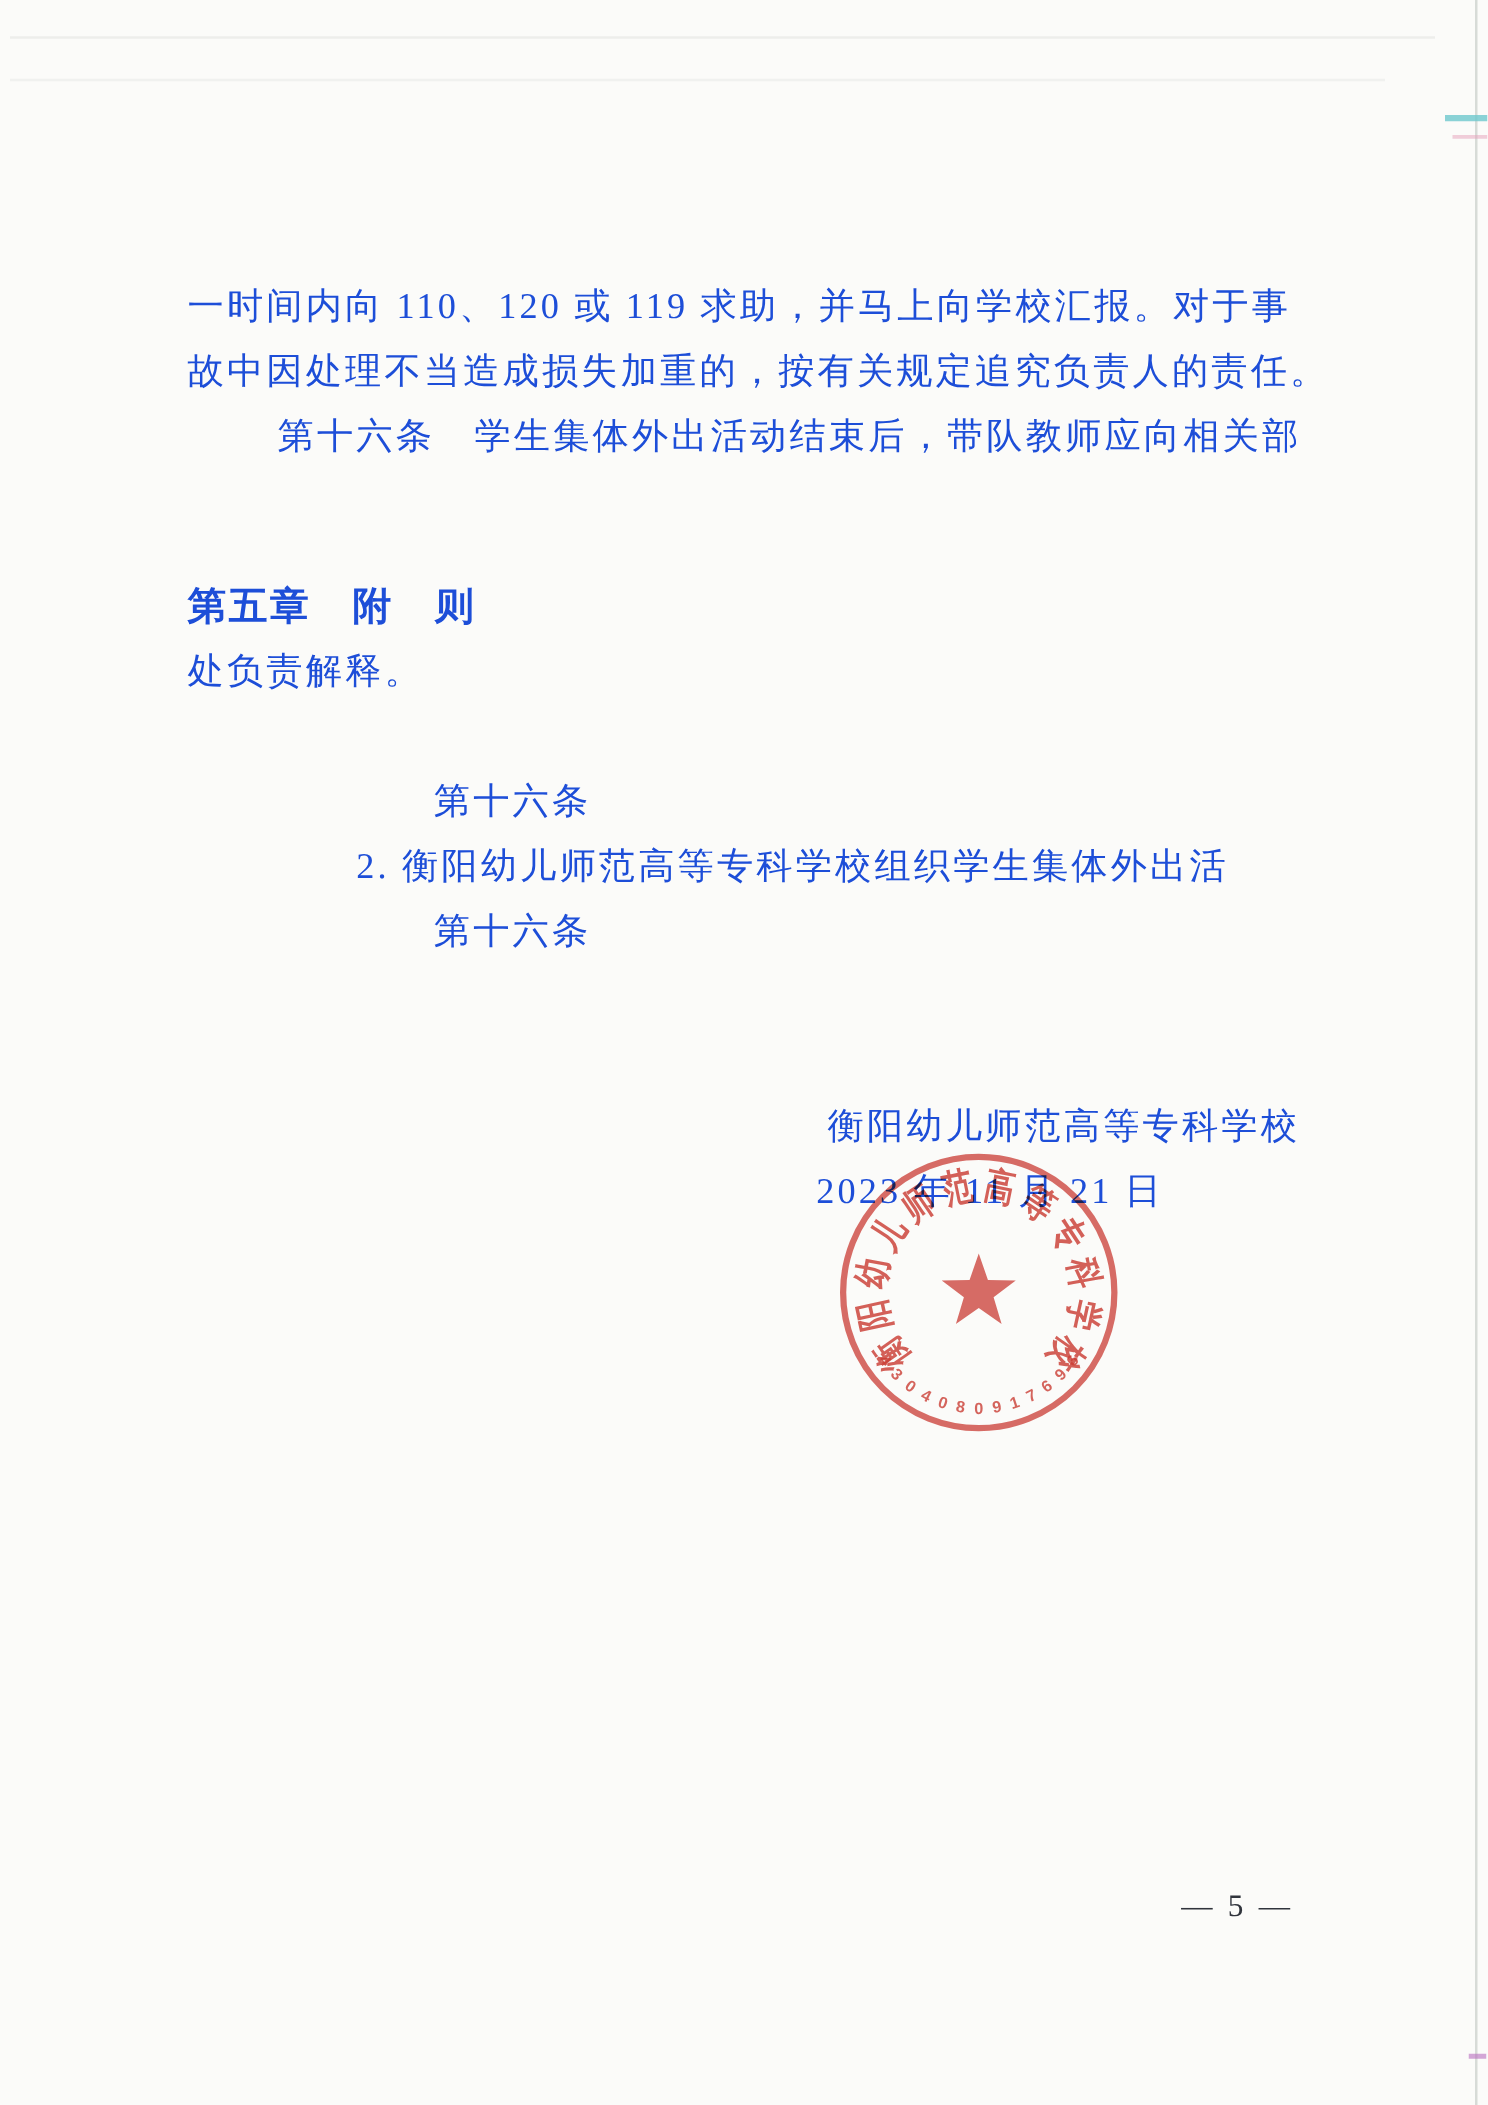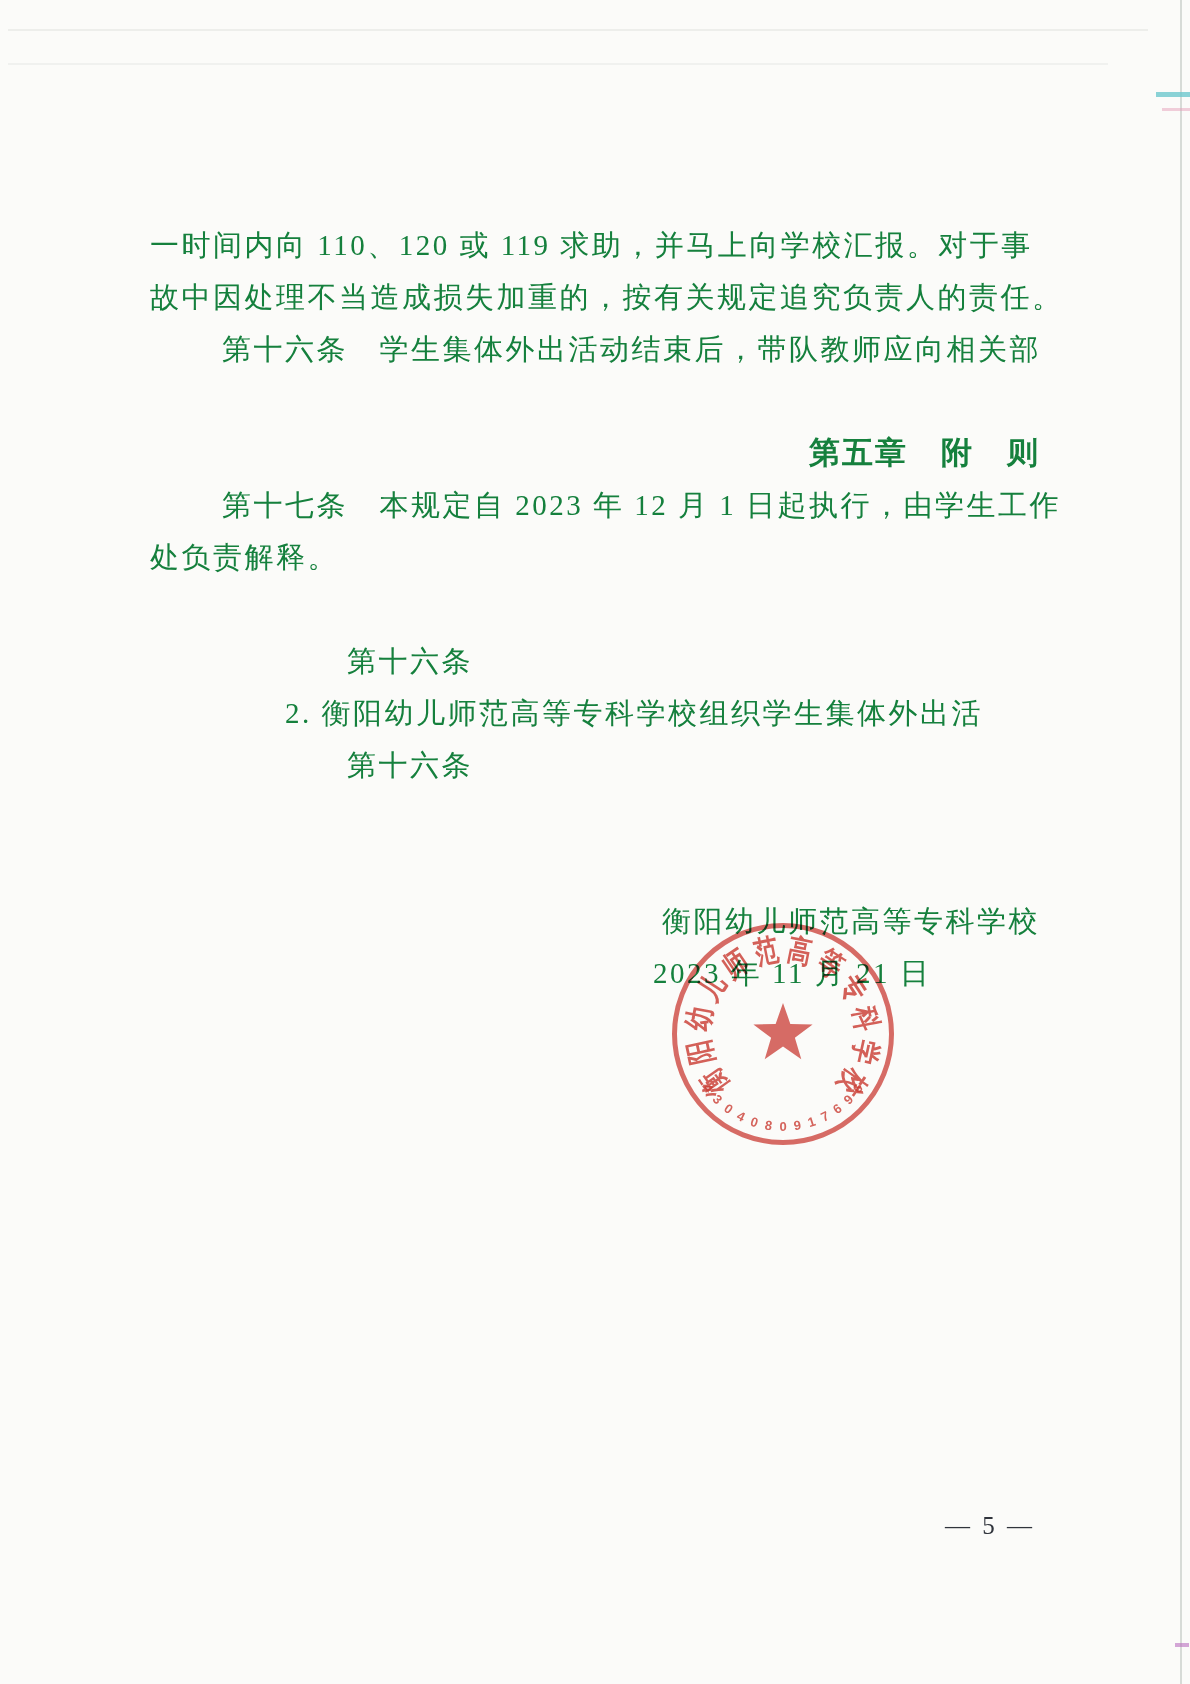--- a/index.html
+++ b/index.html
@@ -27,31 +27,32 @@
     left: 150px;
     top: 219px;
     width: 890px;
   }
   .line {
     height: 52px;
     line-height: 52px;
     font-size: 29px;
     letter-spacing: 2.5px;
     white-space: nowrap;
-    color: #15803d;
+    color: #1d4ed8;
   }
   .l-indent   { padding-left: 72px; }
   .l-att-cont { padding-left: 197px; }
   .l-att-num  { padding-left: 135px; }
   .l-heading  {
-    text-align: right;
+    text-align: left;
     font-weight: bold;
     font-size: 31px;
     letter-spacing: 2px;
     font-family: "Liberation Sans", "DejaVu Sans", sans-serif;
+    margin-top: 32px;
   }
   .l-sig  { padding-left: 442px; text-align: right; }
   .l-date { padding-left: 503px; }
 
   
   #page-number {
     position: absolute;
     left: 930px;
     top: 1506px;
     width: 120px;
@@ -156,21 +157,20 @@
   <div class="artifact" id="cyan-tick"></div>
   <div class="artifact" id="pink-tick"></div>
   <div class="artifact" id="purple-tick"></div>
 
   <div id="doc">
       <div class="line">一时间内向 110、120 或 119 求助，并马上向学校汇报。对于事</div>
       <div class="line">故中因处理不当造成损失加重的，按有关规定追究负责人的责任。</div>
       <div class="line l-indent">第十六条　学生集体外出活动结束后，带队教师应向相关部</div>
       <div class="line"></div>
       <div class="line l-heading">第五章　附　则</div>
-      <div class="line l-indent">第十七条　本规定自 2023 年 12 月 1 日起执行，由学生工作</div>
       <div class="line">处负责解释。</div>
       <div class="line"></div>
       <div class="line l-att-cont">第十六条</div>
       <div class="line l-att-num">2. 衡阳幼儿师范高等专科学校组织学生集体外出活</div>
       <div class="line l-att-cont">第十六条</div>
       <div class="line"></div>
       <div class="line"></div>
       <div class="line l-sig">衡阳幼儿师范高等专科学校</div>
       <div class="line l-date">2023 年 11 月 21 日</div>
     </div>

